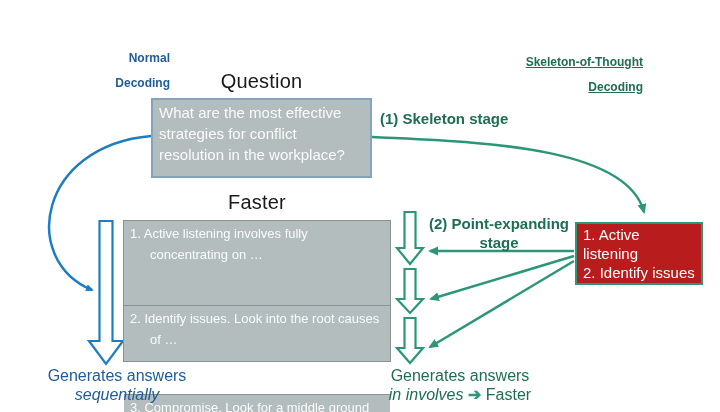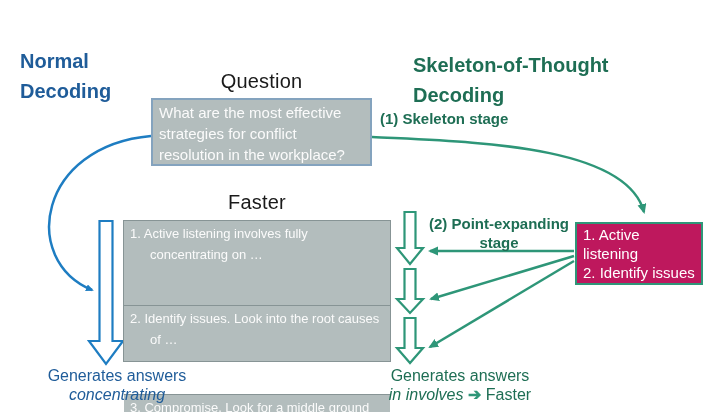--- a/index.html
+++ b/index.html
@@ -2,44 +2,44 @@
 <html><head>
 <meta charset="utf-8">
 <style>
   html,body{margin:0;padding:0;background:#fff;}
   #canvas{
     position:relative;width:720px;height:412px;background:#ffffff;overflow:hidden;
     font-family:"Liberation Sans", sans-serif;
   }
   .abs{position:absolute;}
   .pre{white-space:pre-line;}
-  .heading{font-weight:bold;font-size:20px;line-height:30px;text-align:left;}
+  .heading{font-weight:bold;font-size:12px;line-height:25px;text-align:right;}
   .heading-blue{color:#1F5C99;}
-  .heading-green{color:#1E6E54;}
+  .heading-green{color:#1E6E54;text-decoration:underline;}
   .section-label{font-size:20px;color:#1a1a1a;text-align:center;letter-spacing:.2px;}
   .graybox{
     background:#B3BDBD;color:#fbfbfb;font-size:15px;line-height:21px;
     box-sizing:border-box;
   }
   #question-box{
-    left:151px;top:98px;width:221px;height:68px;
+    left:151px;top:98px;width:221px;height:80px;
     border:2px solid #84A3BE;padding:2px 6px;
   }
   #answer-box{
     left:123px;top:220px;width:268px;height:142px;
     border:1px solid #879495;background:#B3BDBD;box-sizing:border-box;
   }
   .answer-cell{
     box-sizing:border-box;padding:2px 6px 0 26px;text-indent:-20px;
     color:#fbfbfb;font-size:13px;line-height:21px;background:#B3BDBD;
   }
   .answer-cell + .answer-cell{border-top:1.5px solid #879495;margin-top:39px;}
   #skeleton-box{
     left:575px;top:222px;width:128px;height:63px;
-    background:#be185d;border:2px solid #2F9678;box-sizing:border-box;
+    background:#b91c1c;border:2px solid #2F9678;box-sizing:border-box;
     color:#ffffff;font-size:15px;line-height:19px;padding:1px 6px;
   }
   .stage-label{font-weight:bold;font-size:15px;color:#1E6E54;line-height:19px;}
   .caption{font-size:16px;line-height:19px;text-align:center;}
   .caption-blue{color:#1F5C99;}
   .caption-green{color:#1E6E54;}
   .italic{font-style:italic;}
   #faster-arrow{color:#2E9678;font-weight:bold;font-style:normal;}
 </style>
 </head>
@@ -98,21 +98,21 @@
   </div>
 
   <div class="abs" id="skeleton-box">
     <div>1. Active listening</div>
     <div>2. Identify issues</div>
     <div>3. Compromise</div>
   </div>
 
   <div class="abs caption caption-blue" style="left:32px;top:366px;width:170px;">
     <div>Generates answers</div>
-    <div class="italic">concentrating</div>
+    <div class="italic">sequentially</div>
   </div>
 
   <div class="abs caption caption-green" style="left:355px;top:366px;width:210px;">
     <div>Generates answers</div>
     <div>
       <span class="italic"></span><span class="italic">in involves</span>
       <span id="faster-arrow">➔</span>
       <span>Faster</span>
     </div>
   </div>

